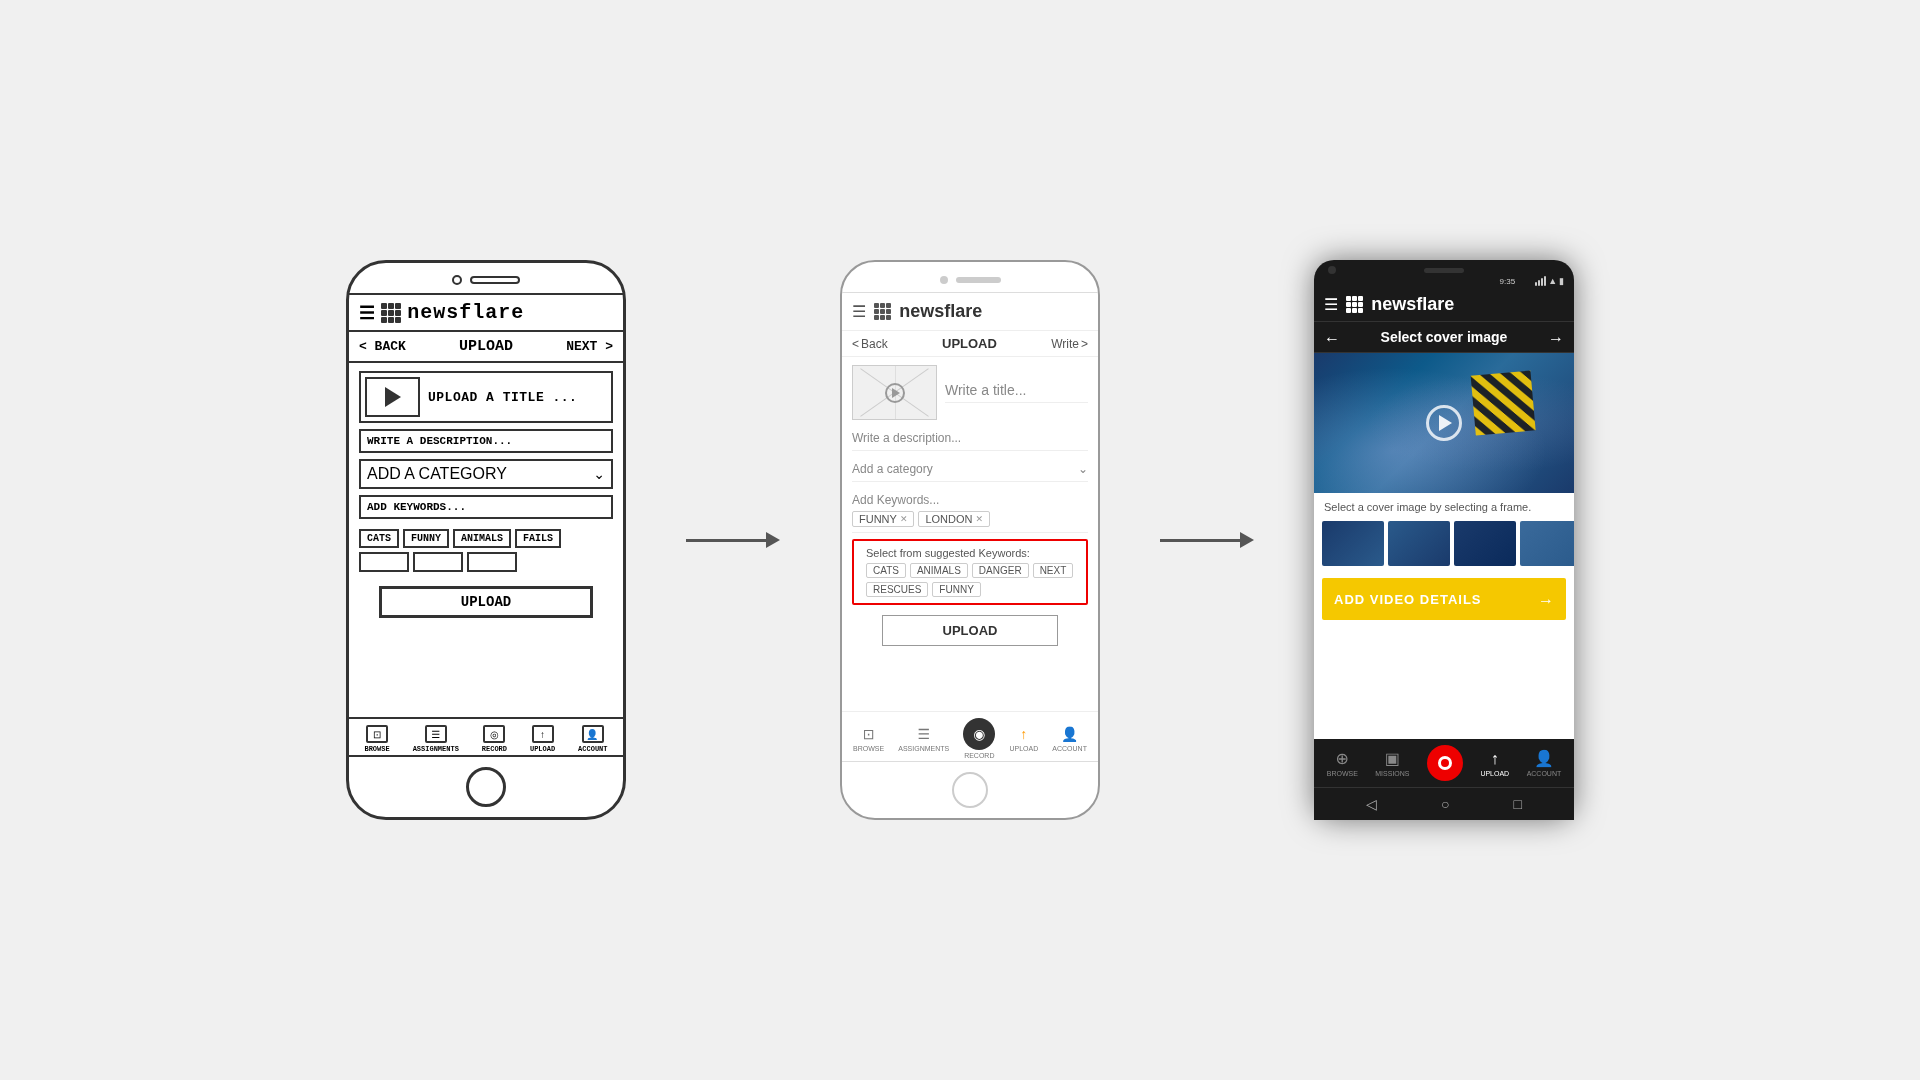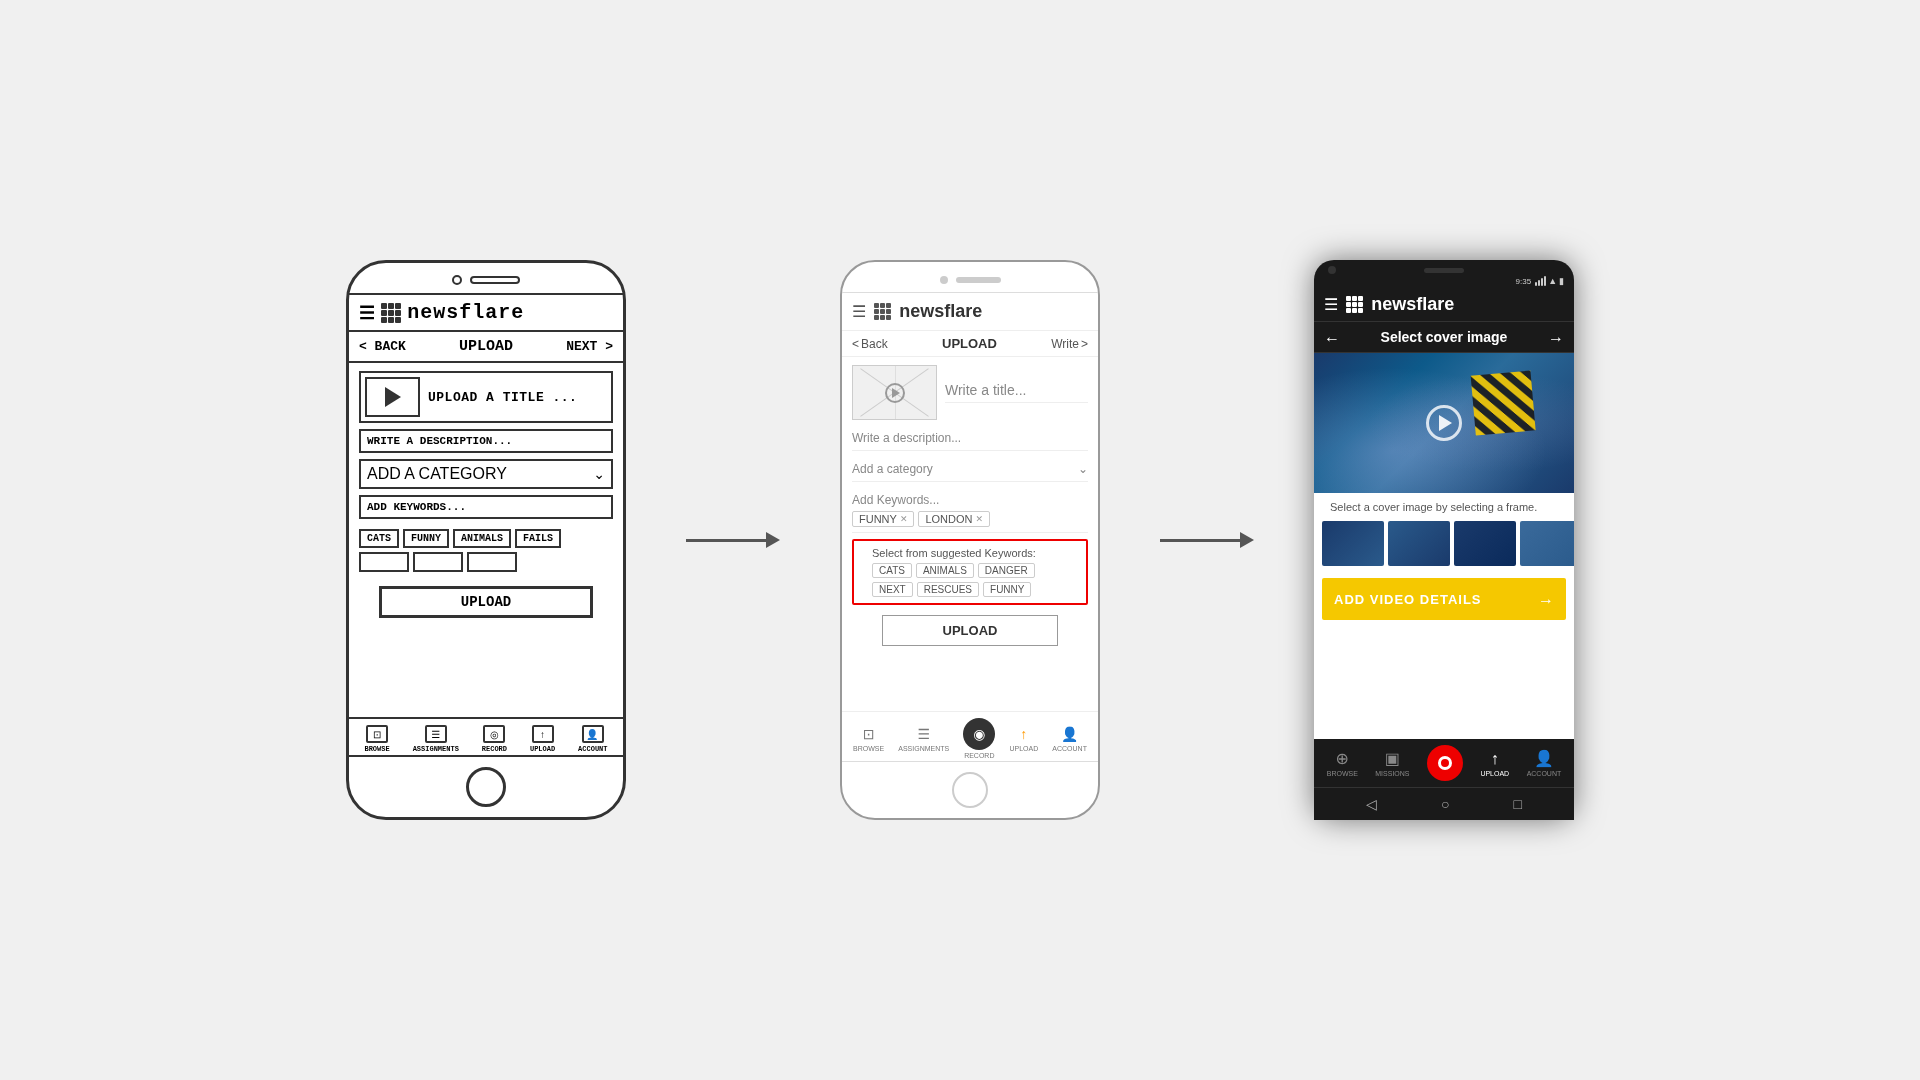--- a/index.html
+++ b/index.html
@@ -460,21 +460,21 @@
       gap: 3px;
     }
     .wf-tag-x {
       font-size: 9px;
       color: #999;
     }
 
     
     .wf-suggested {
       border: 2px solid #e00;
-      padding: 6px 18px;
+      padding: 6px 12px;
       border-radius: 2px;
     }
     .wf-suggested-title {
       font-size: 11px;
       color: #555;
       margin-bottom: 4px;
     }
     .wf-suggested-tags {
       display: flex;
       flex-wrap: wrap;
@@ -563,21 +563,21 @@
       width: 40px;
       height: 5px;
       background: #333;
       border-radius: 3px;
     }
     .android-status-bar {
       display: flex;
       align-items: center;
       justify-content: flex-end;
       padding: 2px 10px;
-      gap: 4px;
+      gap: 20px;
     }
     .android-status-text {
       font-size: 8px;
       color: #ccc;
     }
     .android-status-icons {
       display: flex;
       gap: 2px;
       align-items: center;
     }
@@ -689,21 +689,21 @@
     .android-hero-triangle {
       width: 0;
       height: 0;
       border-top: 8px solid transparent;
       border-bottom: 8px solid transparent;
       border-left: 13px solid rgba(255,255,255,0.9);
       margin-left: 3px;
     }
 
     .android-desc {
-      padding: 8px 16px;
+      padding: 8px 10px;
       font-size: 11px;
       color: #555;
     }
 
     .android-thumbnails {
       display: flex;
       gap: 4px;
       padding: 0 8px 8px;
       overflow-x: auto;
     }

